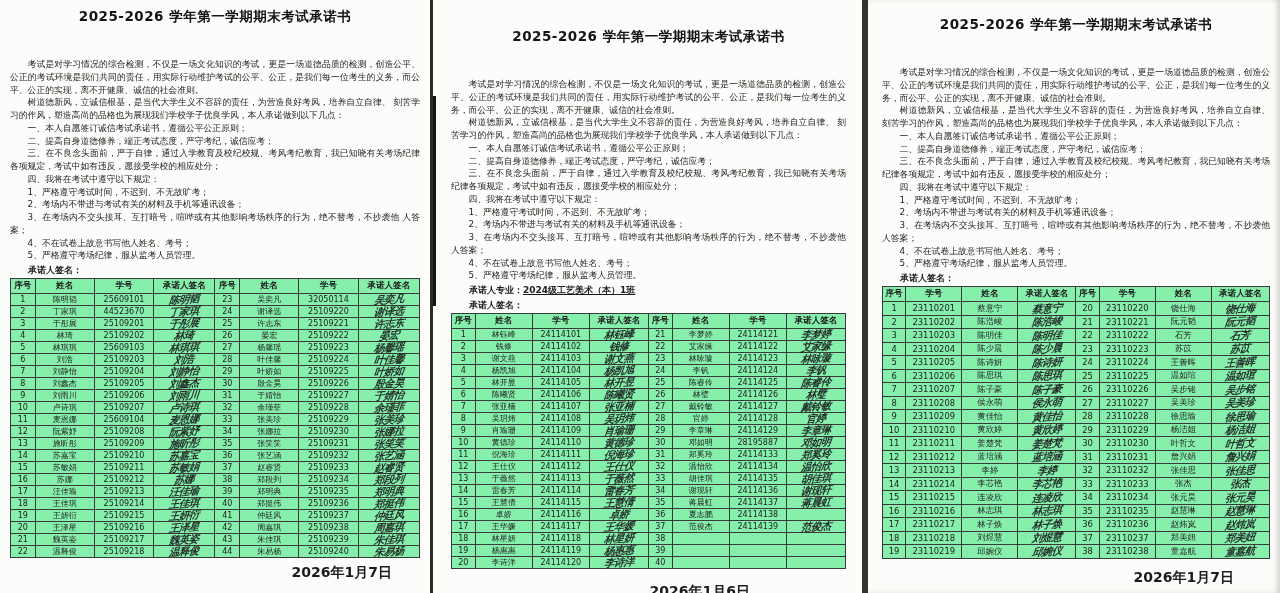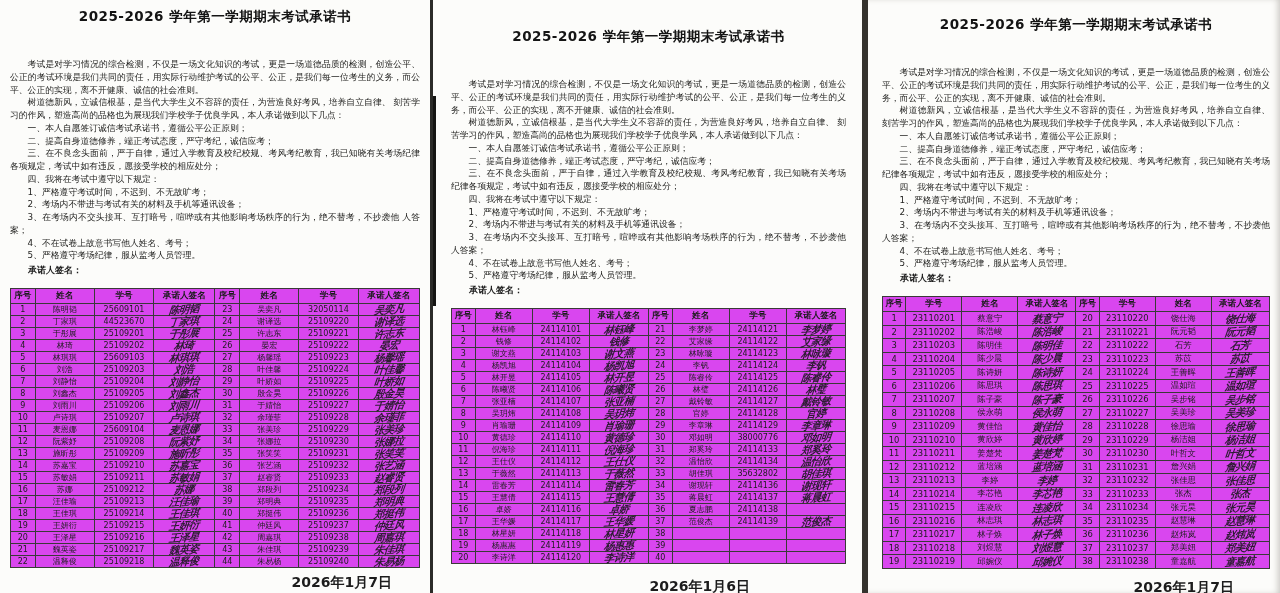--- a/index.html
+++ b/index.html
@@ -12,22 +12,22 @@
   .pg2 { width:432px; padding-top:28px; padding-left:18px; padding-right:16px;
          border-left:3px solid #2b2b28; }
   .pg3 { width:418px; padding-top:16px; padding-left:14px;
          border-left:6px solid #35332e; box-shadow:inset -4px 0 6px -2px #c9c7c2; }
   .doc-title { text-align:center; font-weight:bold; font-size:13.5px; letter-spacing:.5px;
     margin-bottom:5px; color:#141414; }
   .body-text { font-size:8.8px; line-height:1.45; text-align:justify; color:#1e1e1c;margin-top:32px; }
   .body-text .para { text-indent:2em; margin-bottom:0; }
   .major-line, .sign-line { font-size:9px; font-weight:bold; margin-left:2em; margin-top:2px; }
   .major-value { text-decoration:underline; }
-  table.roster { width:100%; border-collapse:collapse; table-layout:fixed; margin-top:11px;
-    background:#d946ef; }
+  table.roster { width:100%; border-collapse:collapse; table-layout:fixed; margin-top:1px;
+    background:#86efac; }
   table.roster th, table.roster td { border:1px solid #3a3a38; font-size:8px;
     text-align:center; padding:0 1px; overflow:visible; white-space:nowrap; }
   table.roster th { font-weight:bold; font-size:8.6px; height:15px; }
   .pg1 table.roster td { height:12px; }
   .pg2 table.roster td { height:11.5px; }
   .pg3 table.roster td { height:13.5px; font-size:8.4px; }
   table.roster th:nth-child(1), table.roster th:nth-child(5) { width:6%; }
   table.roster th:nth-child(2), table.roster th:nth-child(6) { width:14.5%; }
   table.roster th:nth-child(3), table.roster th:nth-child(7) { width:14.5%; }
   table.roster th:nth-child(4), table.roster th:nth-child(8) { width:15%; }
@@ -309,20 +309,21 @@
         <p class="para">一、本人自愿签订诚信考试承诺书，遵循公平公正原则；</p>
         <p class="para">二、提高自身道德修养，端正考试态度，严守考纪，诚信应考；</p>
         <p class="para">三、在不良念头面前，严于自律，通过入学教育及校纪校规、考风考纪教育，我已知晓有关考场纪律各项规定，考试中如有违反，愿接受学校的相应处分；</p>
         <p class="para">四、我将在考试中遵守以下规定：</p>
         <p class="para">1、严格遵守考试时间，不迟到、不无故旷考；</p>
         <p class="para">2、考场内不带进与考试有关的材料及手机等通讯设备；</p>
         <p class="para">3、在考场内不交头接耳、互打暗号，喧哗或有其他影响考场秩序的行为，绝不替考，不抄袭他 人答案；</p>
         <p class="para">4、不在试卷上故意书写他人姓名、考号；</p>
         <p class="para">5、严格遵守考场纪律，服从监考人员管理。</p>
       </div>
+    <div class="major-line"><span>承诺人专业：</span><span class="major-value">2024级工艺美术（本）1班</span></div>
     <div class="sign-line">承诺人签名：</div>
     <table class="roster">
         <thead>
           <tr>
             <th>序号</th>
             <th>姓名</th>
             <th>学号</th>
             <th>承诺人签名</th>
             <th>序号</th>
             <th>姓名</th>
@@ -421,21 +422,21 @@
             <td>24114129</td>
             <td><span class="sig">李章琳</span></td>
           </tr>
           <tr>
             <td>10</td>
             <td>黄德珍</td>
             <td>24114110</td>
             <td><span class="sig">黄德珍</span></td>
             <td>30</td>
             <td>邓如明</td>
-            <td>38000776</td>
+            <td>28195887</td>
             <td><span class="sig">邓如明</span></td>
           </tr>
           <tr>
             <td>11</td>
             <td>倪海珍</td>
             <td>24114111</td>
             <td><span class="sig">倪海珍</span></td>
             <td>31</td>
             <td>郑奚玲</td>
             <td>24114133</td>
@@ -451,21 +452,21 @@
             <td>24114134</td>
             <td><span class="sig">温怡欣</span></td>
           </tr>
           <tr>
             <td>13</td>
             <td>于薇然</td>
             <td>24114113</td>
             <td><span class="sig">于薇然</span></td>
             <td>33</td>
             <td>胡佳琪</td>
-            <td>35632802</td>
+            <td>24114135</td>
             <td><span class="sig">胡佳琪</span></td>
           </tr>
           <tr>
             <td>14</td>
             <td>雷春芳</td>
             <td>24114114</td>
             <td><span class="sig">雷春芳</span></td>
             <td>34</td>
             <td>谢现轩</td>
             <td>24114136</td>

